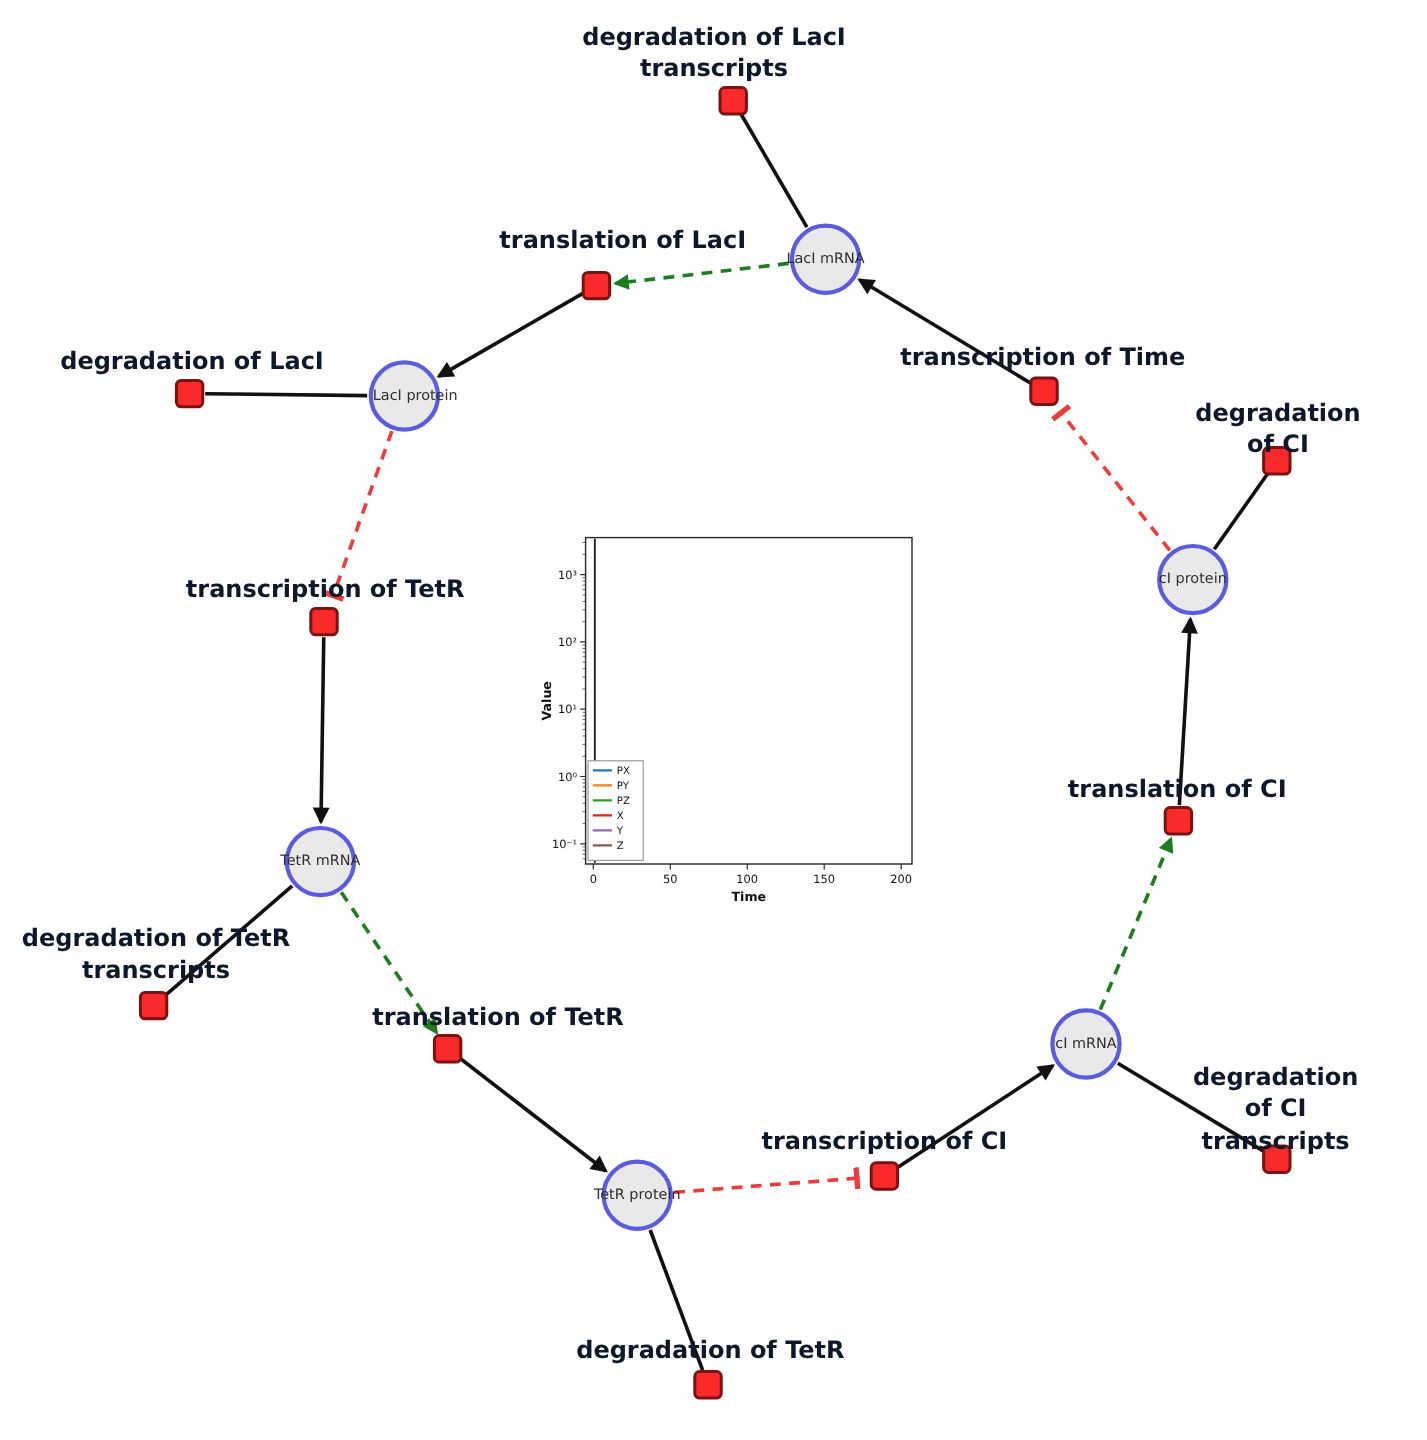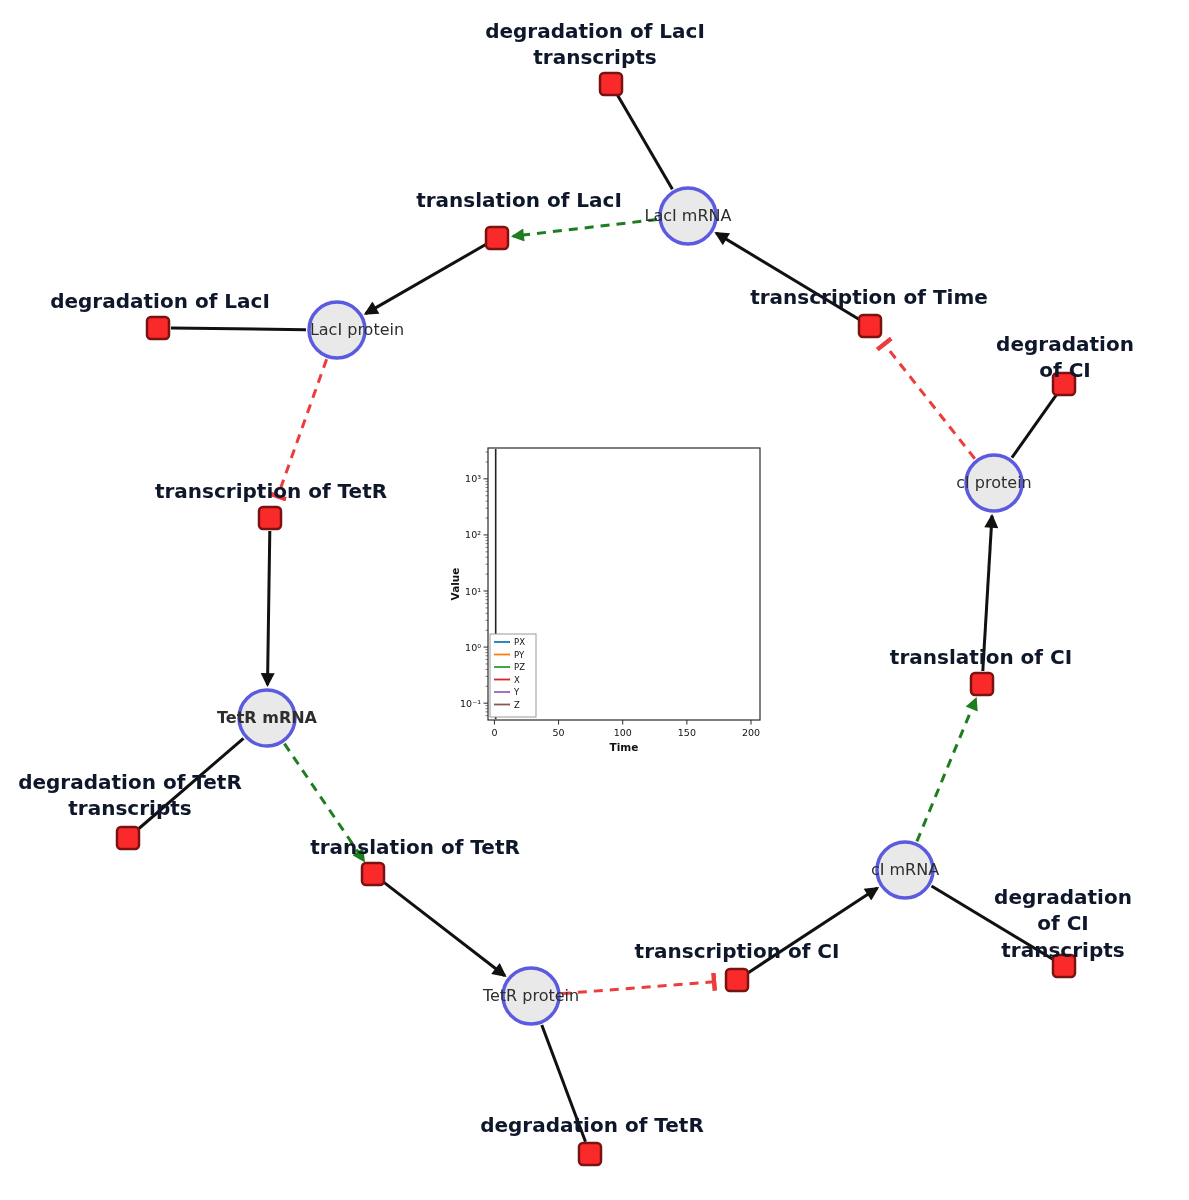--- a/index.html
+++ b/index.html
@@ -8,21 +8,21 @@
     font-family:"DejaVu Sans","Liberation Sans",sans-serif;
   }
   #net-svg{position:absolute;left:0;top:0;}
   #chart-svg{position:absolute;left:448px;top:436px;}
   .lbl{
     position:absolute;transform:translate(-50%,-50%);
     white-space:pre-line;text-align:center;line-height:1.32;
     pointer-events:none;
   }
   .rxn-lbl{font-weight:bold;font-size:20px;color:#0f172a;}
-  .sp-lbl{font-weight:normal;font-size:16px;color:#2e2e2e;}
+  .sp-lbl{font-weight:normal;font-size:12px;color:#2e2e2e;}
 </style>
 </head>
 <body>
 
 <div id="figure">
   <svg id="net-svg" width="1189" height="1200">
       <defs>
         <marker id="arrow-black" viewBox="0 0 10 10" refX="8.5" refY="5" markerWidth="16" markerHeight="14" orient="auto" markerUnits="userSpaceOnUse">
           <path d="M0,0 L10,5 L0,10 Z" fill="#111111"></path>
         </marker>
@@ -71,22 +71,22 @@
         <circle cx="267" cy="718" r="28" fill="#e9e9e9" stroke="#5b5be0" stroke-width="3.5"></circle>
         <circle cx="531" cy="996" r="28" fill="#e9e9e9" stroke="#5b5be0" stroke-width="3.5"></circle>
         <circle cx="905" cy="870" r="28" fill="#e9e9e9" stroke="#5b5be0" stroke-width="3.5"></circle>
         <circle cx="994" cy="483" r="28" fill="#e9e9e9" stroke="#5b5be0" stroke-width="3.5"></circle>
       </g>
     </svg>
 
   <div id="labels">
 
     <div class="lbl sp-lbl" style="left: 688px; top: 216px;">LacI mRNA</div>
-    <div class="lbl sp-lbl" style="left: 357px; top: 330px;">LacI protein</div>
-    <div class="lbl sp-lbl" style="left: 267px; top: 718px; font-weight: bold;">TetR mRNA</div>
+    <div class="lbl sp-lbl" style="left: 346px; top: 330px;">LacI protein</div>
+    <div class="lbl sp-lbl" style="left: 267px; top: 718px;">TetR mRNA</div>
     <div class="lbl sp-lbl" style="left: 531px; top: 996px;">TetR protein</div>
     <div class="lbl sp-lbl" style="left: 905px; top: 870px;">cI mRNA</div>
     <div class="lbl sp-lbl" style="left: 994px; top: 483px;">cI protein</div>
 
     <div class="lbl rxn-lbl" style="left: 595px; top: 44px;">degradation of LacI
 transcripts</div>
     <div class="lbl rxn-lbl" style="left: 499px; top: 200px; margin-left: 20px;">translation of LacI</div>
     <div class="lbl rxn-lbl" style="left: 160px; top: 301px;">degradation of LacI</div>
     <div class="lbl rxn-lbl" style="left: 869px; top: 297px;">transcription of Time</div>
     <div class="lbl rxn-lbl" style="left: 1065px; top: 357px;">degradation of CI</div>

